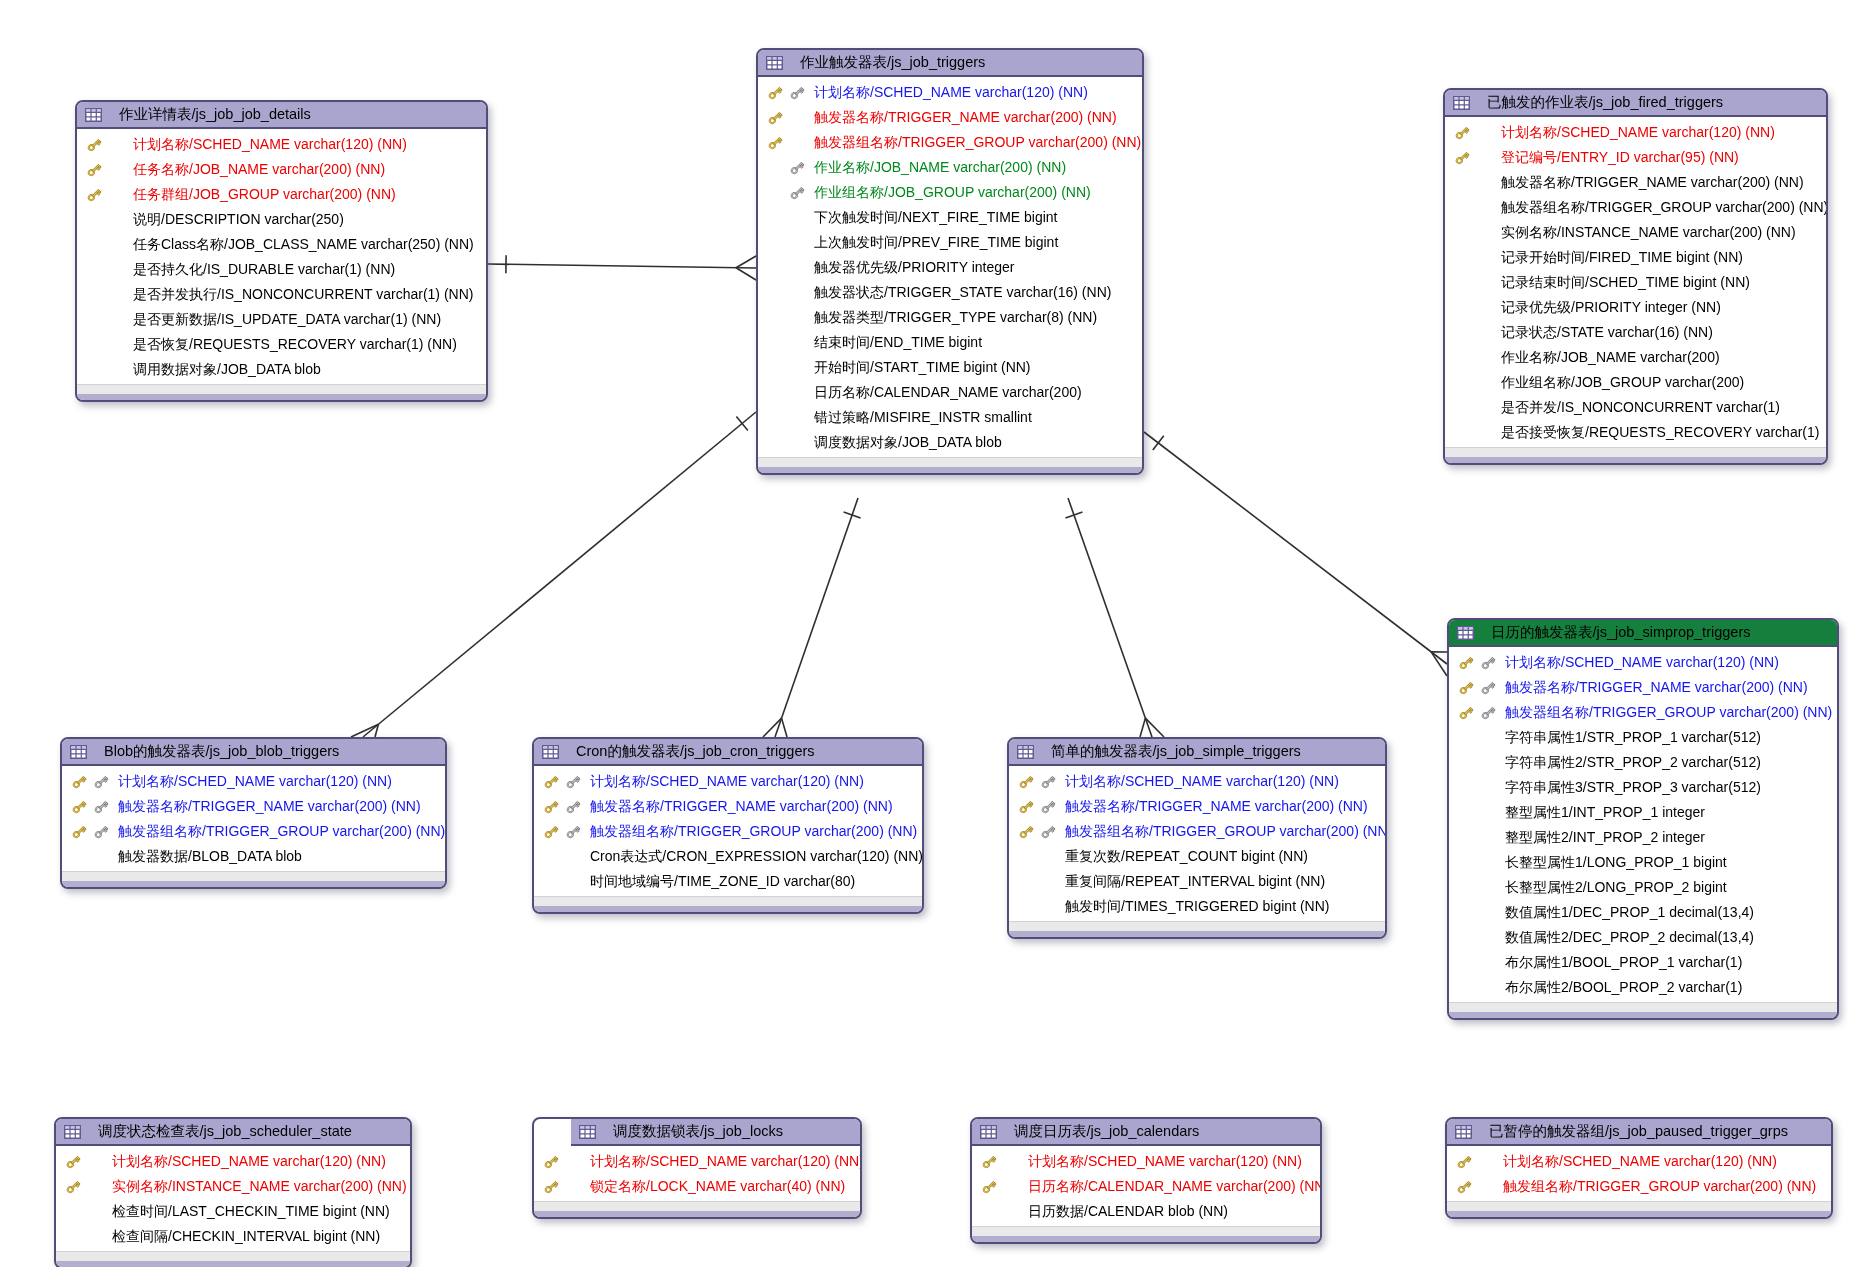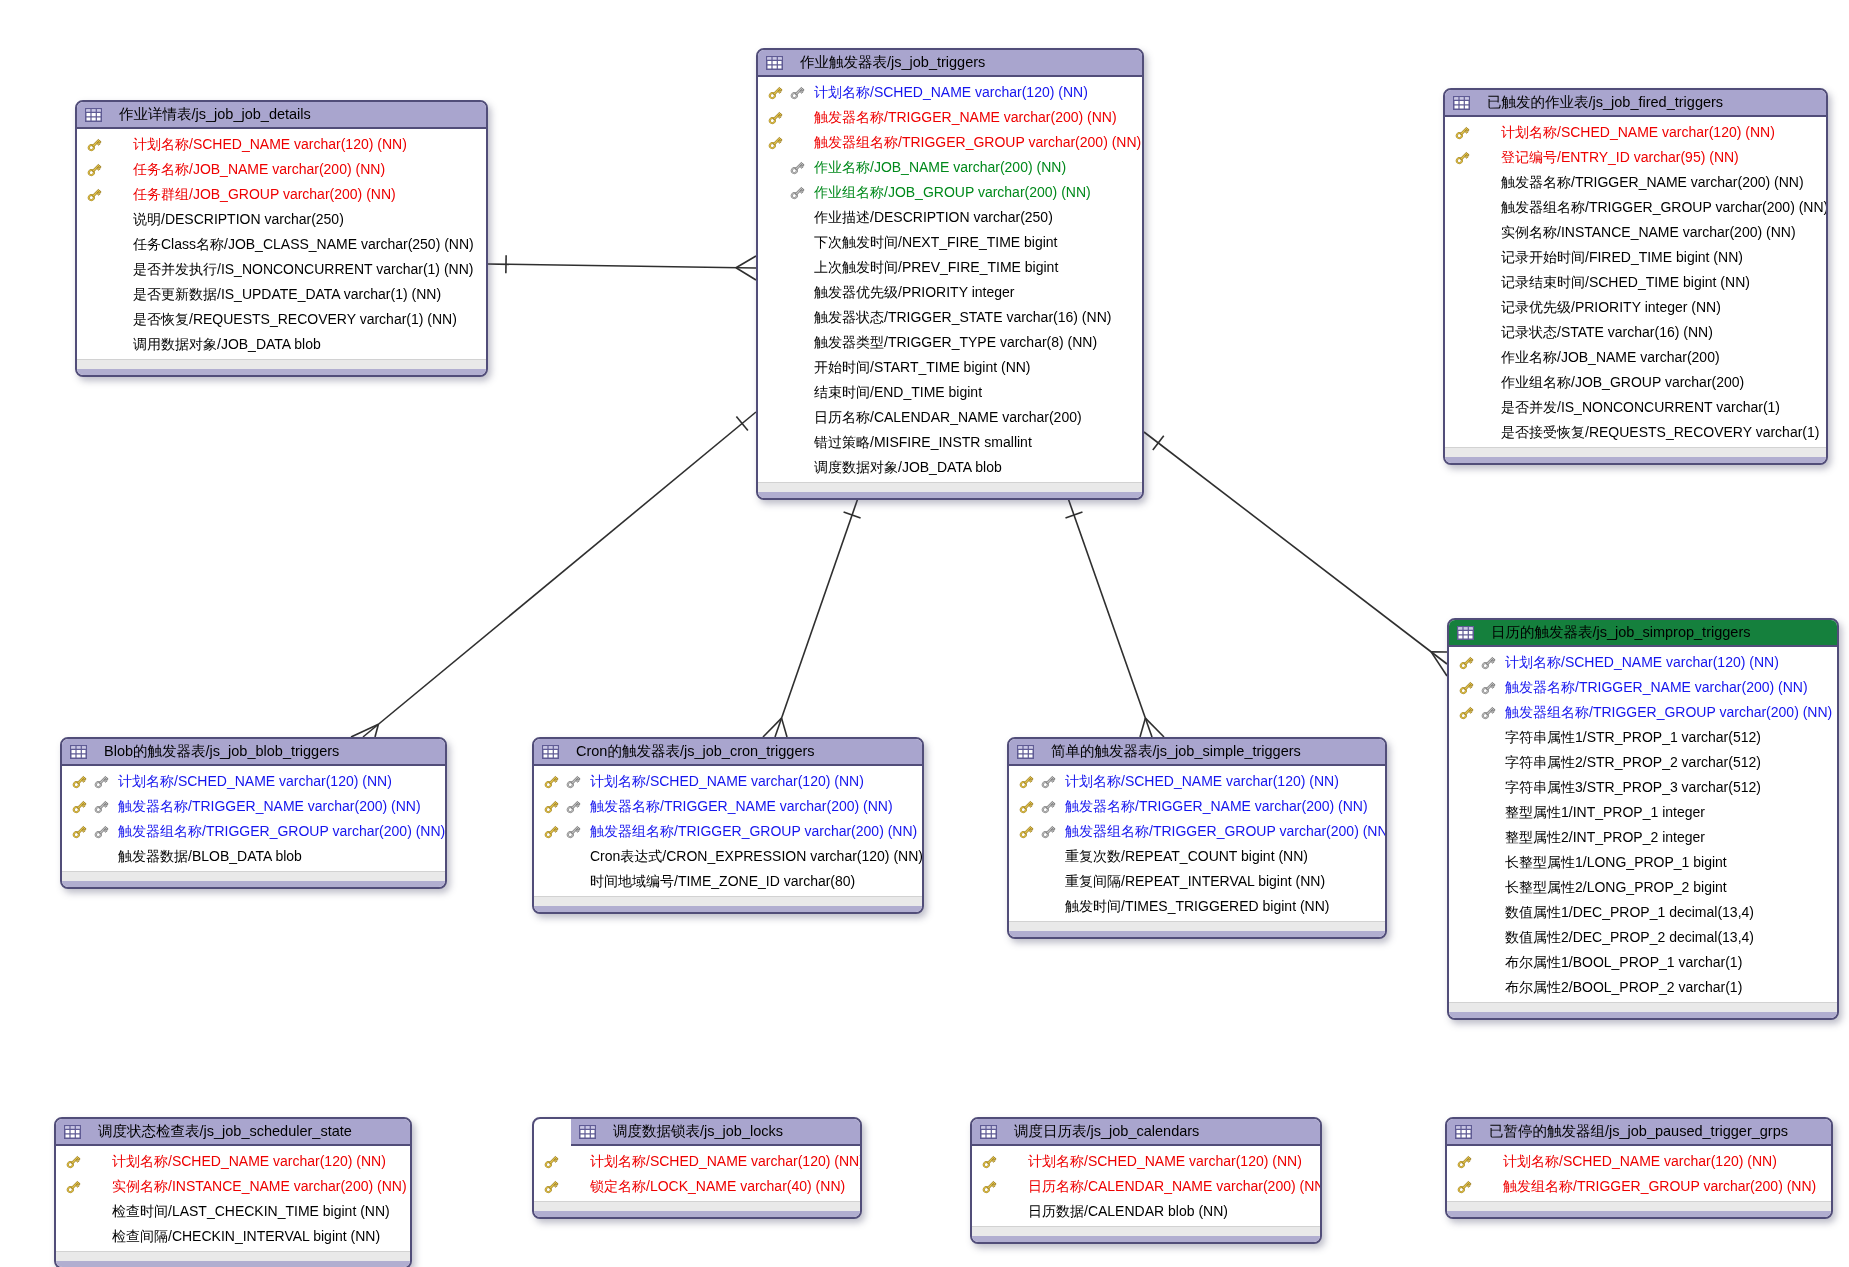--- a/index.html
+++ b/index.html
@@ -133,20 +133,25 @@
           <span class="ftext c-black">说明/DESCRIPTION varchar(250)</span>
         </div>
         <div class="tbl-row">
           <span class="kcol"></span>
           <span class="kcol"></span>
           <span class="ftext c-black">任务Class名称/JOB_CLASS_NAME varchar(250) (NN)</span>
         </div>
         <div class="tbl-row">
           <span class="kcol"></span>
           <span class="kcol"></span>
+          <span class="ftext c-black">是否持久化/IS_DURABLE varchar(1) (NN)</span>
+        </div>
+        <div class="tbl-row">
+          <span class="kcol"></span>
+          <span class="kcol"></span>
           <span class="ftext c-black">是否并发执行/IS_NONCONCURRENT varchar(1) (NN)</span>
         </div>
         <div class="tbl-row">
           <span class="kcol"></span>
           <span class="kcol"></span>
           <span class="ftext c-black">是否更新数据/IS_UPDATE_DATA varchar(1) (NN)</span>
         </div>
         <div class="tbl-row">
           <span class="kcol"></span>
           <span class="kcol"></span>
@@ -257,25 +262,20 @@
                 <rect x="10.9" y="9.3" width="1.6" height="2.7" fill="#c0c0c0" stroke="#6f6f6f" stroke-width="0.8"></rect>
                 <rect x="13.3" y="9.3" width="1.6" height="2.2" fill="#c0c0c0" stroke="#6f6f6f" stroke-width="0.8"></rect>
               </g>
             </svg>
           </span>
           <span class="ftext c-green">作业组名称/JOB_GROUP varchar(200) (NN)</span>
         </div>
         <div class="tbl-row">
           <span class="kcol"></span>
           <span class="kcol"></span>
-          <span class="ftext c-black">作业描述/DESCRIPTION varchar(250)</span>
-        </div>
-        <div class="tbl-row">
-          <span class="kcol"></span>
-          <span class="kcol"></span>
           <span class="ftext c-black">下次触发时间/NEXT_FIRE_TIME bigint</span>
         </div>
         <div class="tbl-row">
           <span class="kcol"></span>
           <span class="kcol"></span>
           <span class="ftext c-black">上次触发时间/PREV_FIRE_TIME bigint</span>
         </div>
         <div class="tbl-row">
           <span class="kcol"></span>
           <span class="kcol"></span>
@@ -287,26 +287,26 @@
           <span class="ftext c-black">触发器状态/TRIGGER_STATE varchar(16) (NN)</span>
         </div>
         <div class="tbl-row">
           <span class="kcol"></span>
           <span class="kcol"></span>
           <span class="ftext c-black">触发器类型/TRIGGER_TYPE varchar(8) (NN)</span>
         </div>
         <div class="tbl-row">
           <span class="kcol"></span>
           <span class="kcol"></span>
+          <span class="ftext c-black">结束时间/END_TIME bigint</span>
+        </div>
+        <div class="tbl-row">
+          <span class="kcol"></span>
+          <span class="kcol"></span>
           <span class="ftext c-black">开始时间/START_TIME bigint (NN)</span>
-        </div>
-        <div class="tbl-row">
-          <span class="kcol"></span>
-          <span class="kcol"></span>
-          <span class="ftext c-black">结束时间/END_TIME bigint</span>
         </div>
         <div class="tbl-row">
           <span class="kcol"></span>
           <span class="kcol"></span>
           <span class="ftext c-black">日历名称/CALENDAR_NAME varchar(200)</span>
         </div>
         <div class="tbl-row">
           <span class="kcol"></span>
           <span class="kcol"></span>
           <span class="ftext c-black">错过策略/MISFIRE_INSTR smallint</span>

